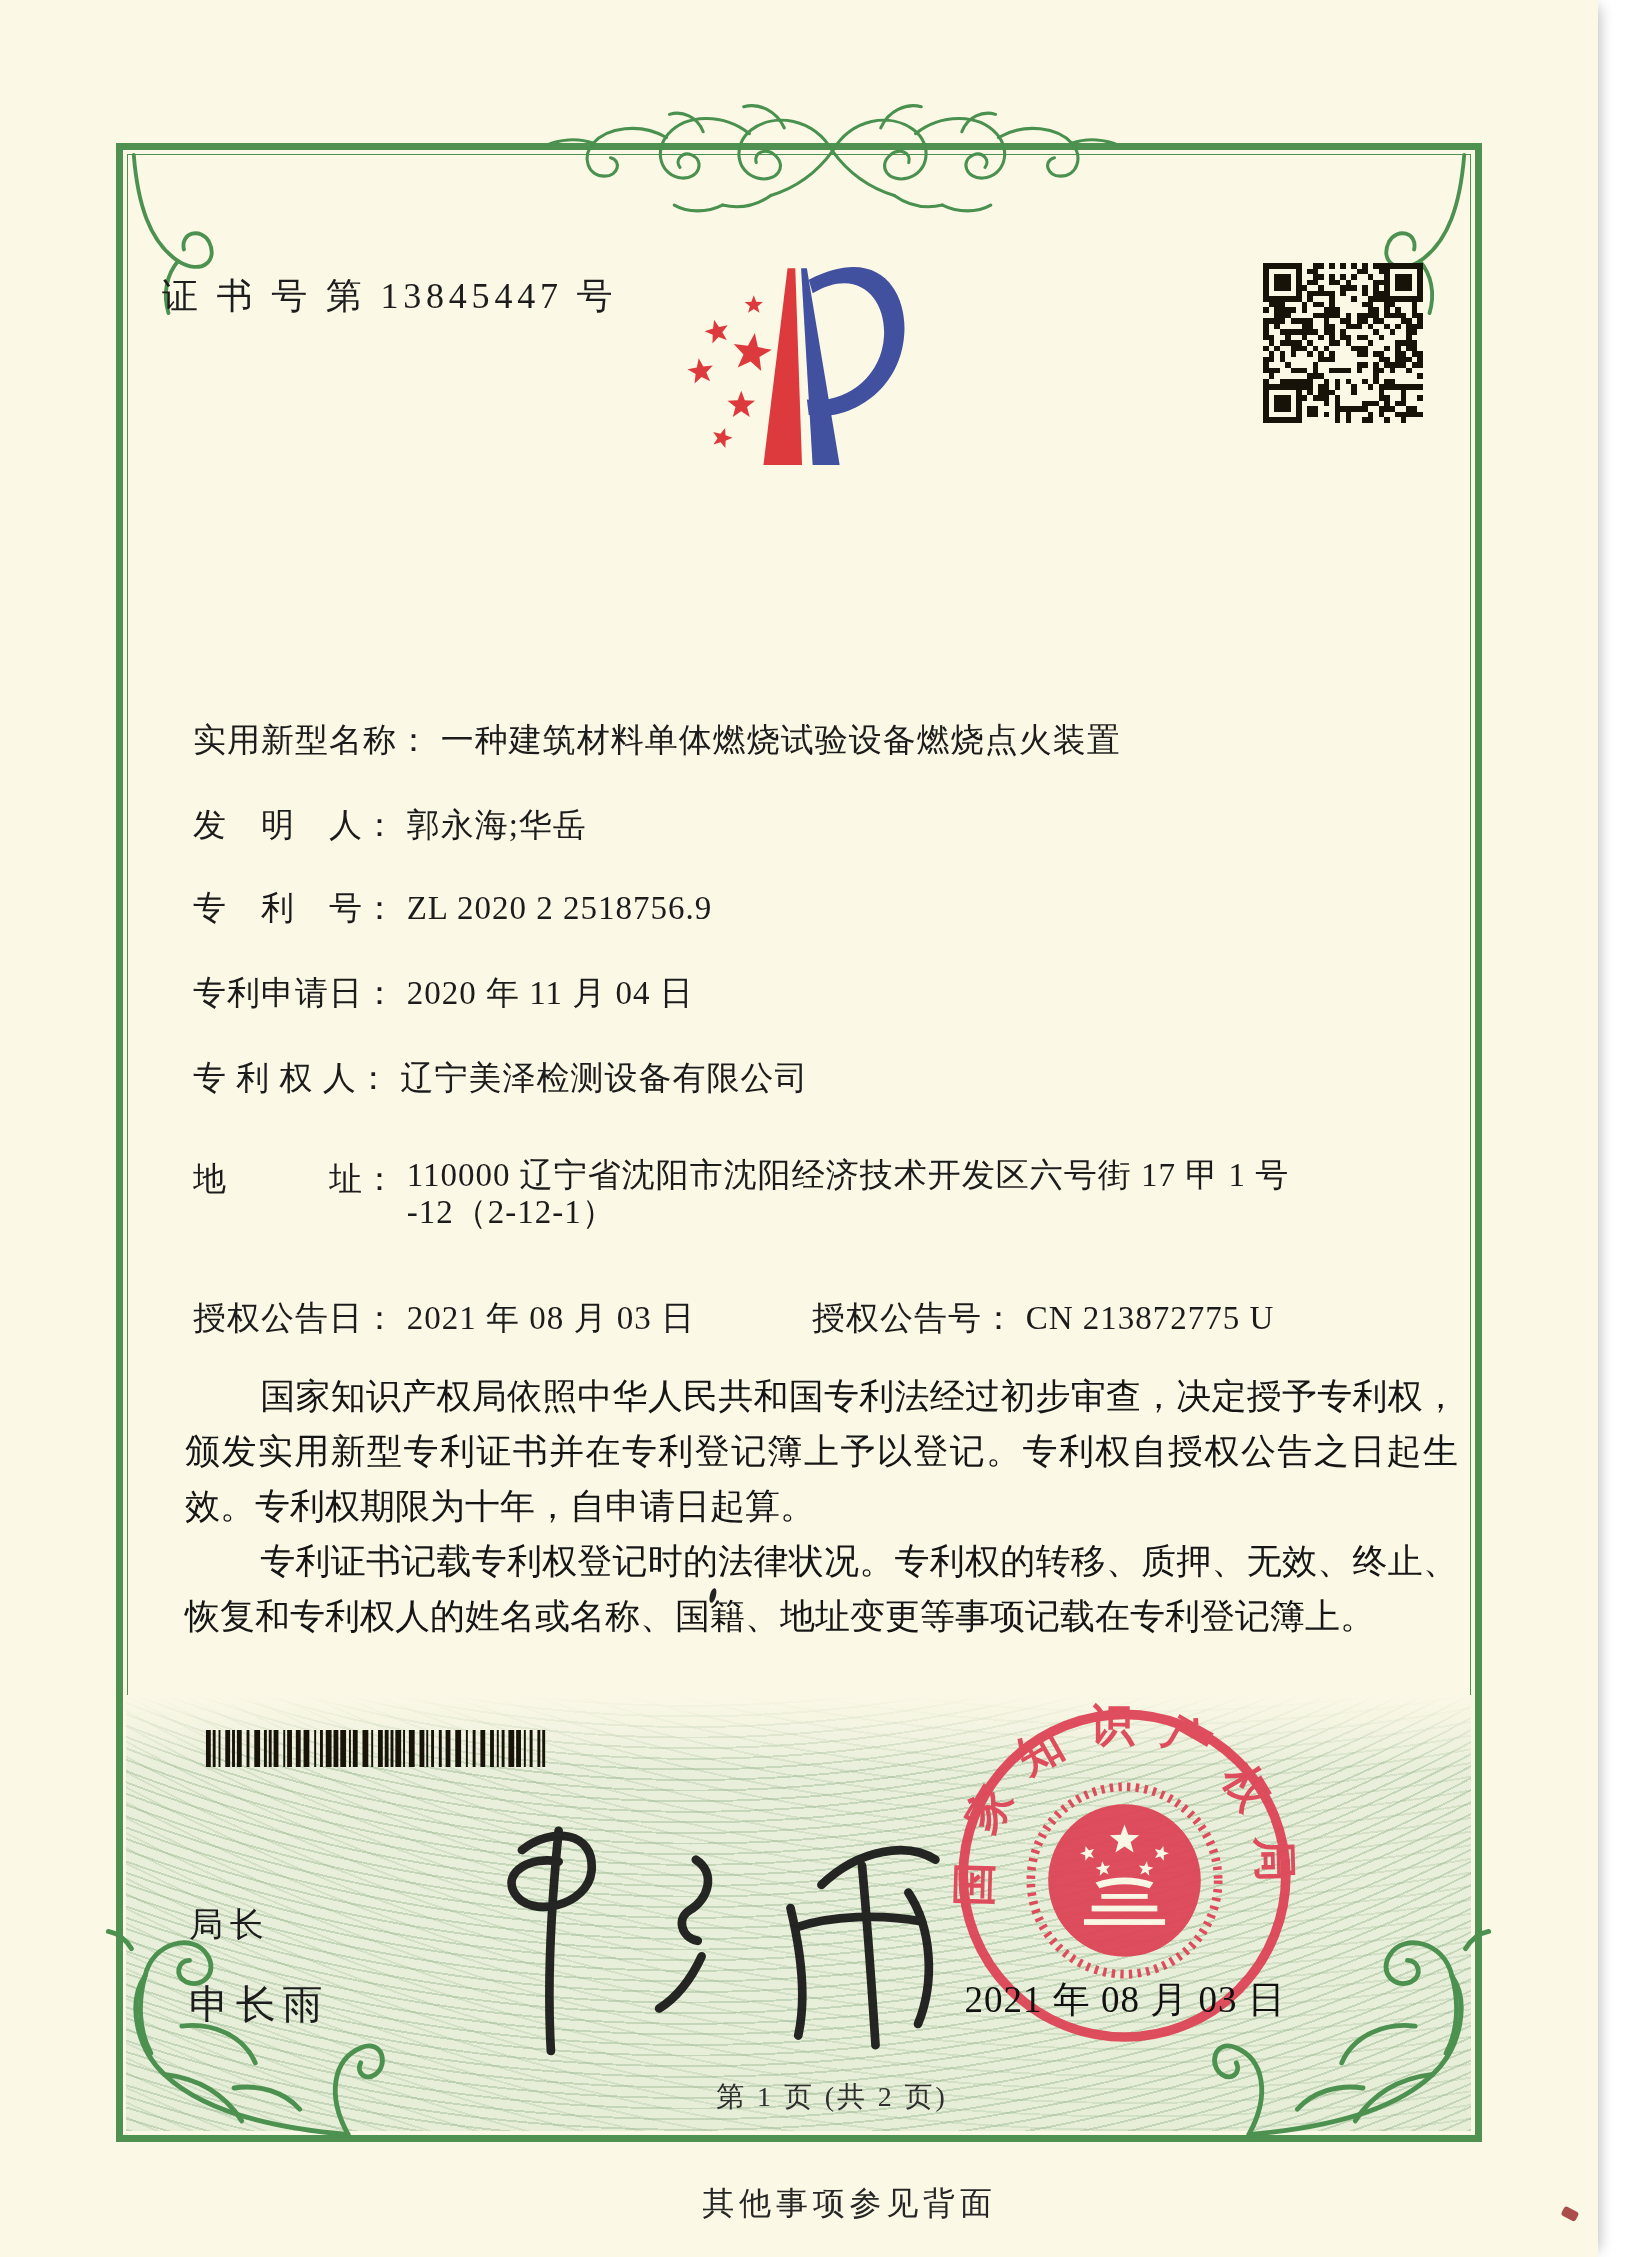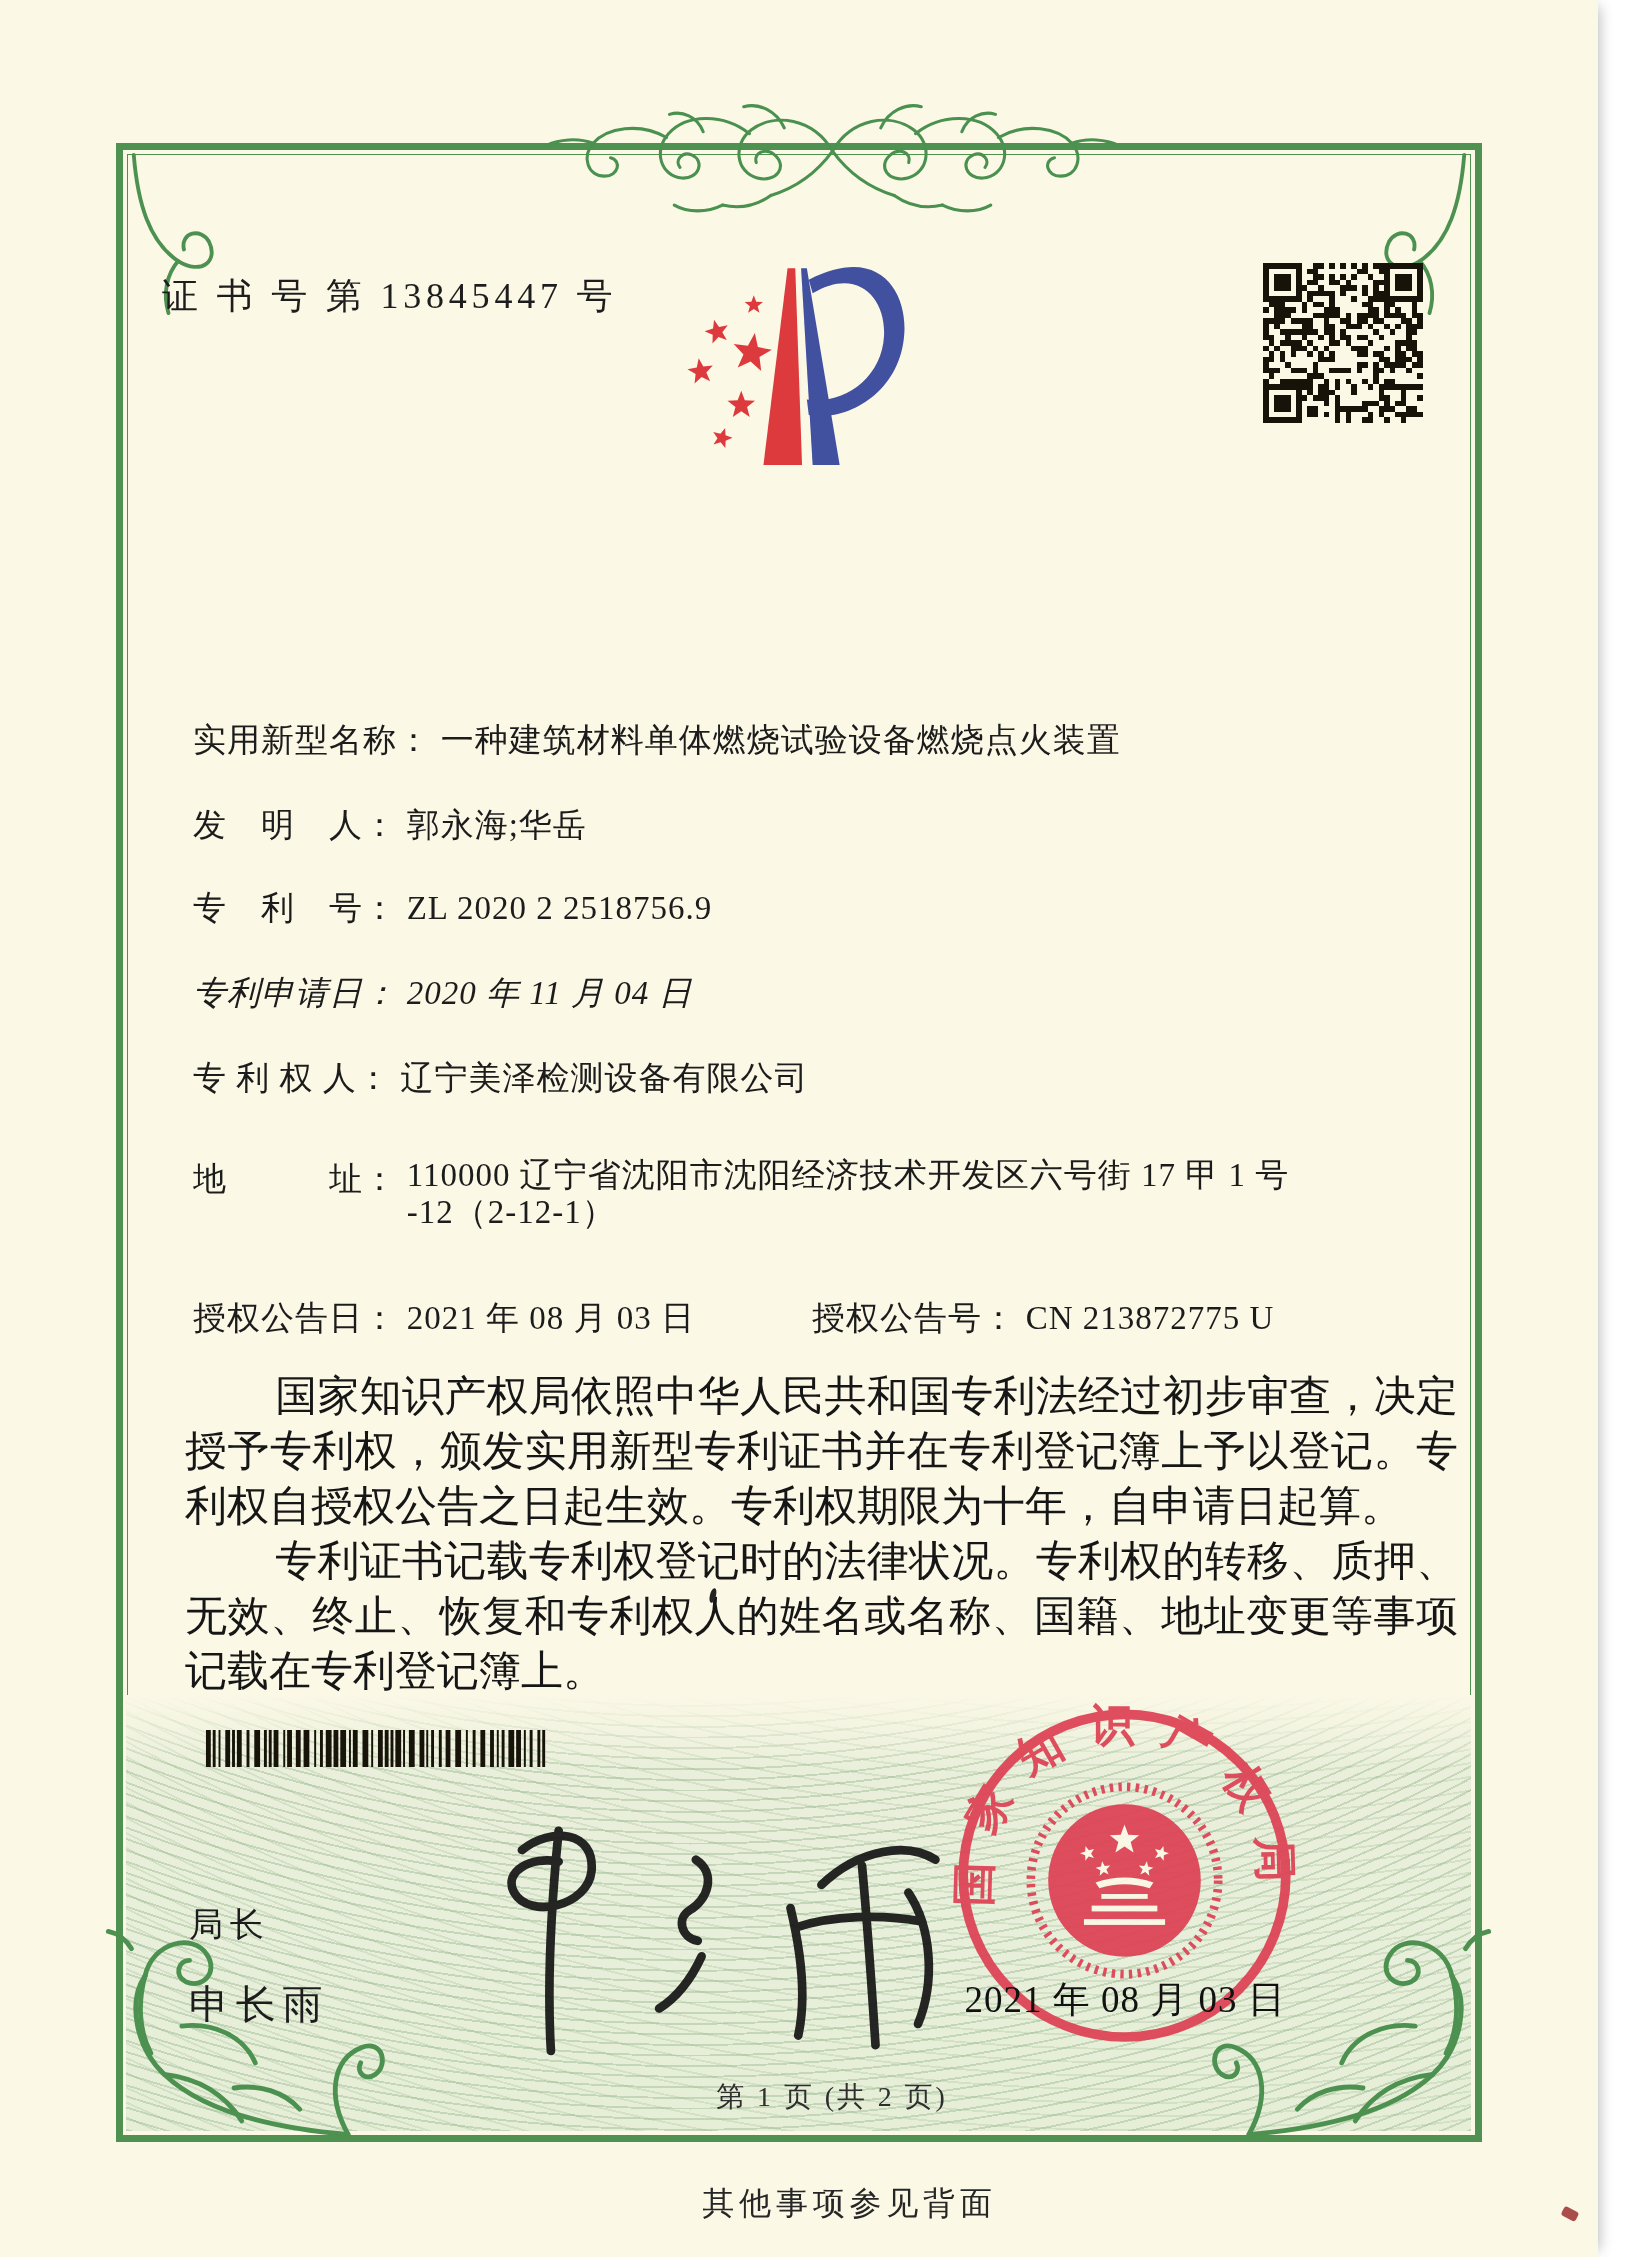--- a/index.html
+++ b/index.html
@@ -56,26 +56,26 @@
   .title{
     position:absolute;left:0;top:506px;width:1598px;text-align:center;
     font-size:83px;font-weight:700;letter-spacing:4.8px;color:#141414;
   }
   
   .row{position:absolute;left:193px;font-size:33px;color:#1c1c1c;white-space:nowrap;letter-spacing:1px;}
   .row .label{display:inline-block;}
   .row .value{display:inline-block;margin-left:9.7px;}
   .value.multiline{white-space:pre-line;line-height:37px;vertical-align:top;}
   .row .pair2{position:absolute;left:619px;top:0;white-space:nowrap;}
-  .r0{top:718px;}.r1{top:803px;}.r2{top:886px;}.r3{top:971px;font-style:italic;}
+  .r0{top:718px;}.r1{top:803px;}.r2{top:886px;}.r3{top:971px;}
   .r4{top:1056px;}.r5{top:1157px;}.r6{top:1296px;}
   
   .paras{position:absolute;left:185px;top:1369px;width:1273px;}
   .paras p{
-    font-size:42px;line-height:55px;text-align:justify;text-justify:inter-ideograph;
+    font-size:35px;line-height:55px;text-align:justify;text-justify:inter-ideograph;
     text-indent:2.15em;color:#161616;
   }
   
   .barcode{position:absolute;left:205px;top:1730px;width:344px;height:37px;}
   .signer-title{position:absolute;left:189px;top:1902px;font-size:34px;letter-spacing:6.8px;}
   .signer-name{position:absolute;left:189px;top:1977px;font-size:40px;letter-spacing:6.8px;}
   .signature{position:absolute;left:406px;top:1792px;width:541px;height:290px;}
   .seal{position:absolute;left:941px;top:1697px;width:367px;height:367px;}
   .seal-date{
     position:absolute;left:932px;top:1975px;width:386px;text-align:center;

